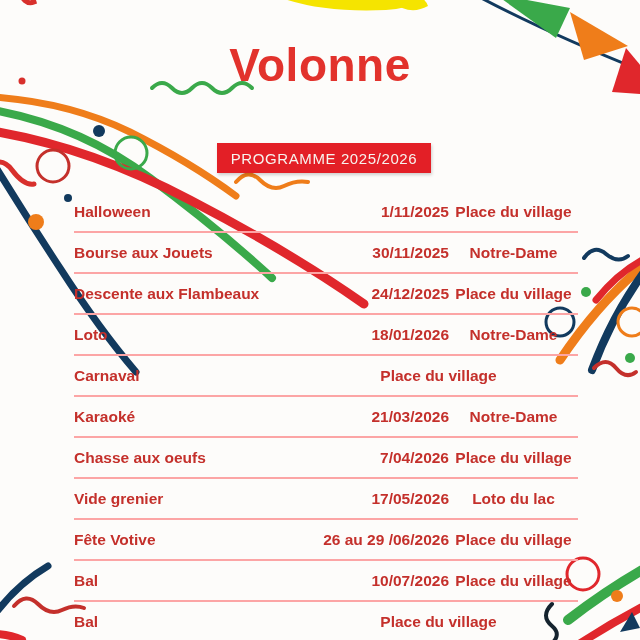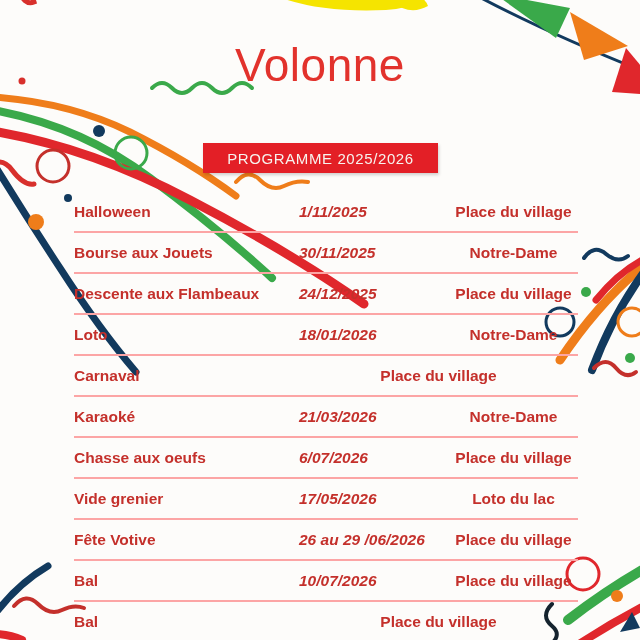--- a/index.html
+++ b/index.html
@@ -30,30 +30,30 @@
     height: 640px;
     pointer-events: none;
   }
   .title {
     position: absolute;
     left: 0;
     top: 36px;
     width: 640px;
     text-align: center;
     font-size: 46px;
-    font-weight: normal;
+    font-weight: bold;
     letter-spacing: 0.5px;
     color: #e2322c;
     line-height: 58px;
   }
   .badge {
     position: absolute;
-    left: 203px;
+    left: 217px;
     top: 143px;
-    width: 235px;
+    width: 214px;
     height: 30px;
     background: #e31f26;
     display: flex;
     align-items: center;
     justify-content: center;
     box-shadow: 1px 2px 3px rgba(0,0,0,0.18);
   }
   .badge-text {
     color: #f7f3ee;
     font-size: 15px;
@@ -81,22 +81,21 @@
     font-weight: bold;
     color: #c4302b;
     white-space: nowrap;
   }
   .c-event {
     width: 225px;
     text-align: left;
   }
   .c-date {
     width: 150px;
-    text-align: left;
-    font-style: italic;
+    text-align: right;
   }
   .c-place {
     flex: 1;
     text-align: center;
   }
 </style>
 </head>
 <body>
 
 <div id="poster">
@@ -192,21 +191,21 @@
     </div>
 
     <div class="row">
       <span class="cell c-event">Karaoké</span>
       <span class="cell c-date">21/03/2026</span>
       <span class="cell c-place">Notre-Dame</span>
     </div>
 
     <div class="row">
       <span class="cell c-event">Chasse aux oeufs</span>
-      <span class="cell c-date">6/07/2026</span>
+      <span class="cell c-date">7/04/2026</span>
       <span class="cell c-place">Place du village</span>
     </div>
 
     <div class="row">
       <span class="cell c-event">Vide grenier</span>
       <span class="cell c-date">17/05/2026</span>
       <span class="cell c-place">Loto du lac</span>
     </div>
 
     <div class="row">

